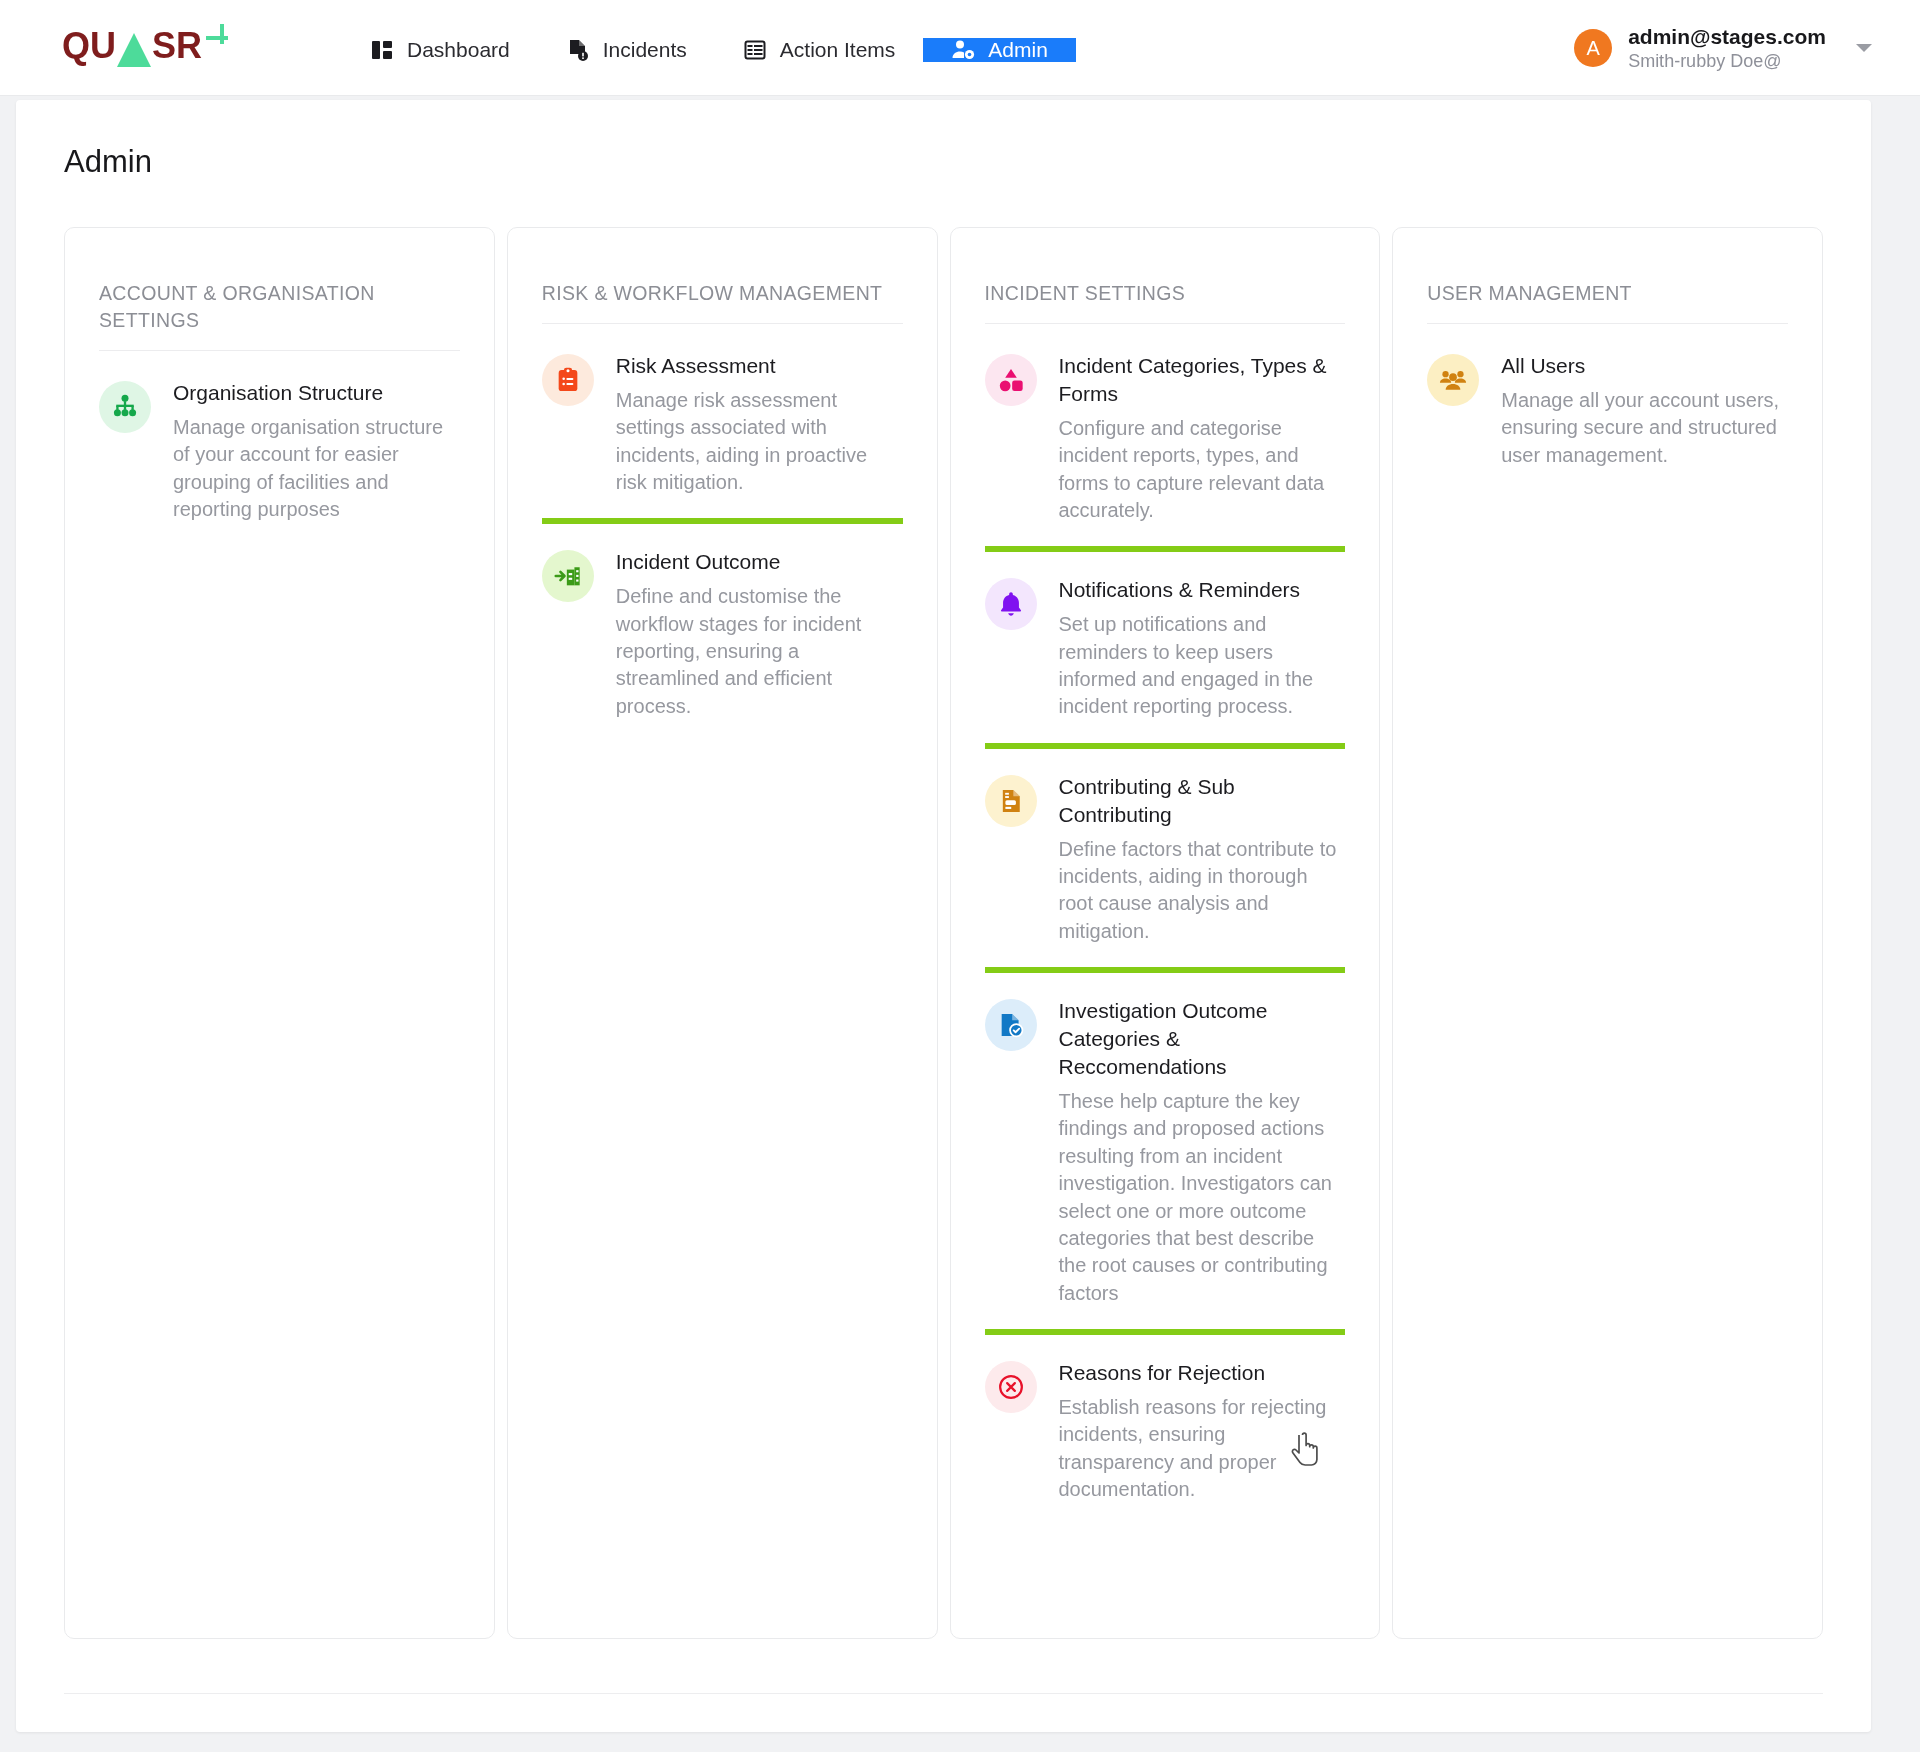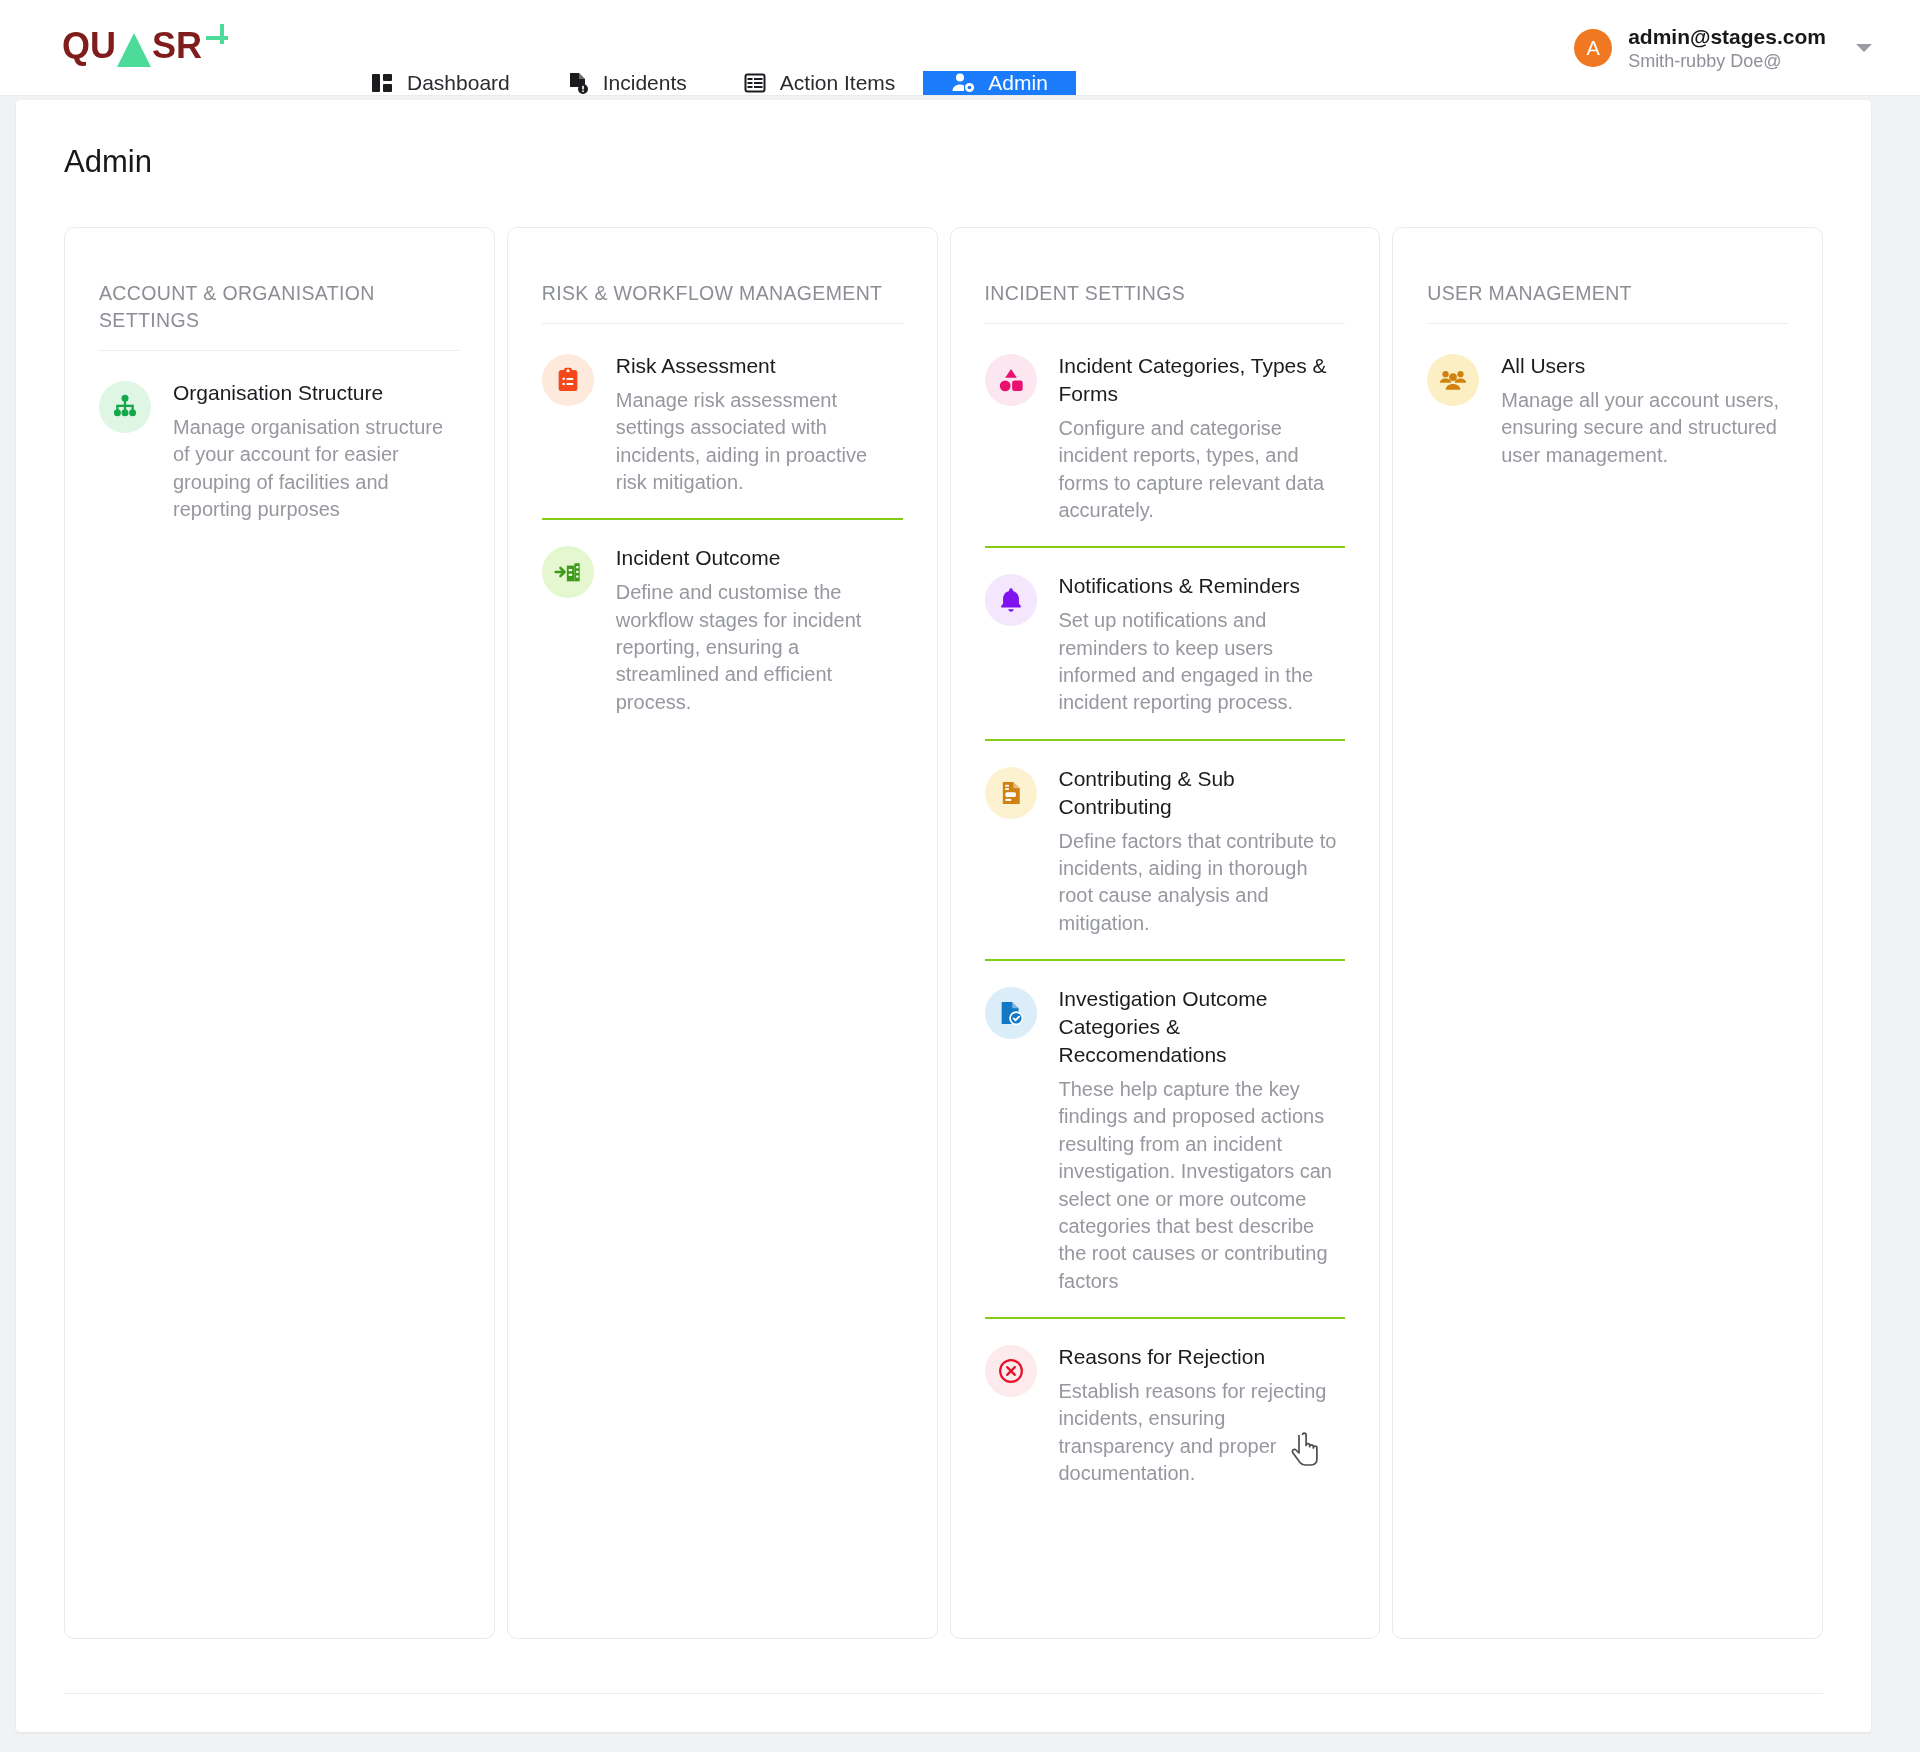--- a/index.html
+++ b/index.html
@@ -51,21 +51,21 @@
   .logo .lg-plus::before, .logo .lg-plus::after {
     content: "";
     position: absolute;
     background: #4ddb9a;
   }
   .logo .lg-plus::before { left: 2px; top: 12px; width: 22px; height: 4px; }
   .logo .lg-plus::after  { left: 16px; top: 0px; width: 4px; height: 20px; }
 
   .nav {
     display: flex;
-    align-items: flex-end;
+    align-items: flex-start;
     margin-left: 72px;
     margin-top: 38px;
   }
   .nav-item {
     display: flex;
     align-items: center;
     gap: 13px;
     padding: 0 28px;
     color: #2b2b30;
     font-size: 21px;
@@ -152,21 +152,21 @@
     line-height: 1.38;
     padding-bottom: 16px;
     border-bottom: 1px solid #ececee;
     margin-bottom: 4px;
   }
 
   .entry {
     display: flex;
     gap: 22px;
     padding: 24px 0 22px 0;
-    border-bottom: 2px solid #84cc16;
+    border-bottom: 6px solid #84cc16;
     cursor: pointer;
   }
   .entry:last-child { border-bottom: none; }
   .entry-icon {
     width: 52px; height: 52px;
     border-radius: 50%;
     flex: none;
     display: flex;
     align-items: center;
     justify-content: center;

